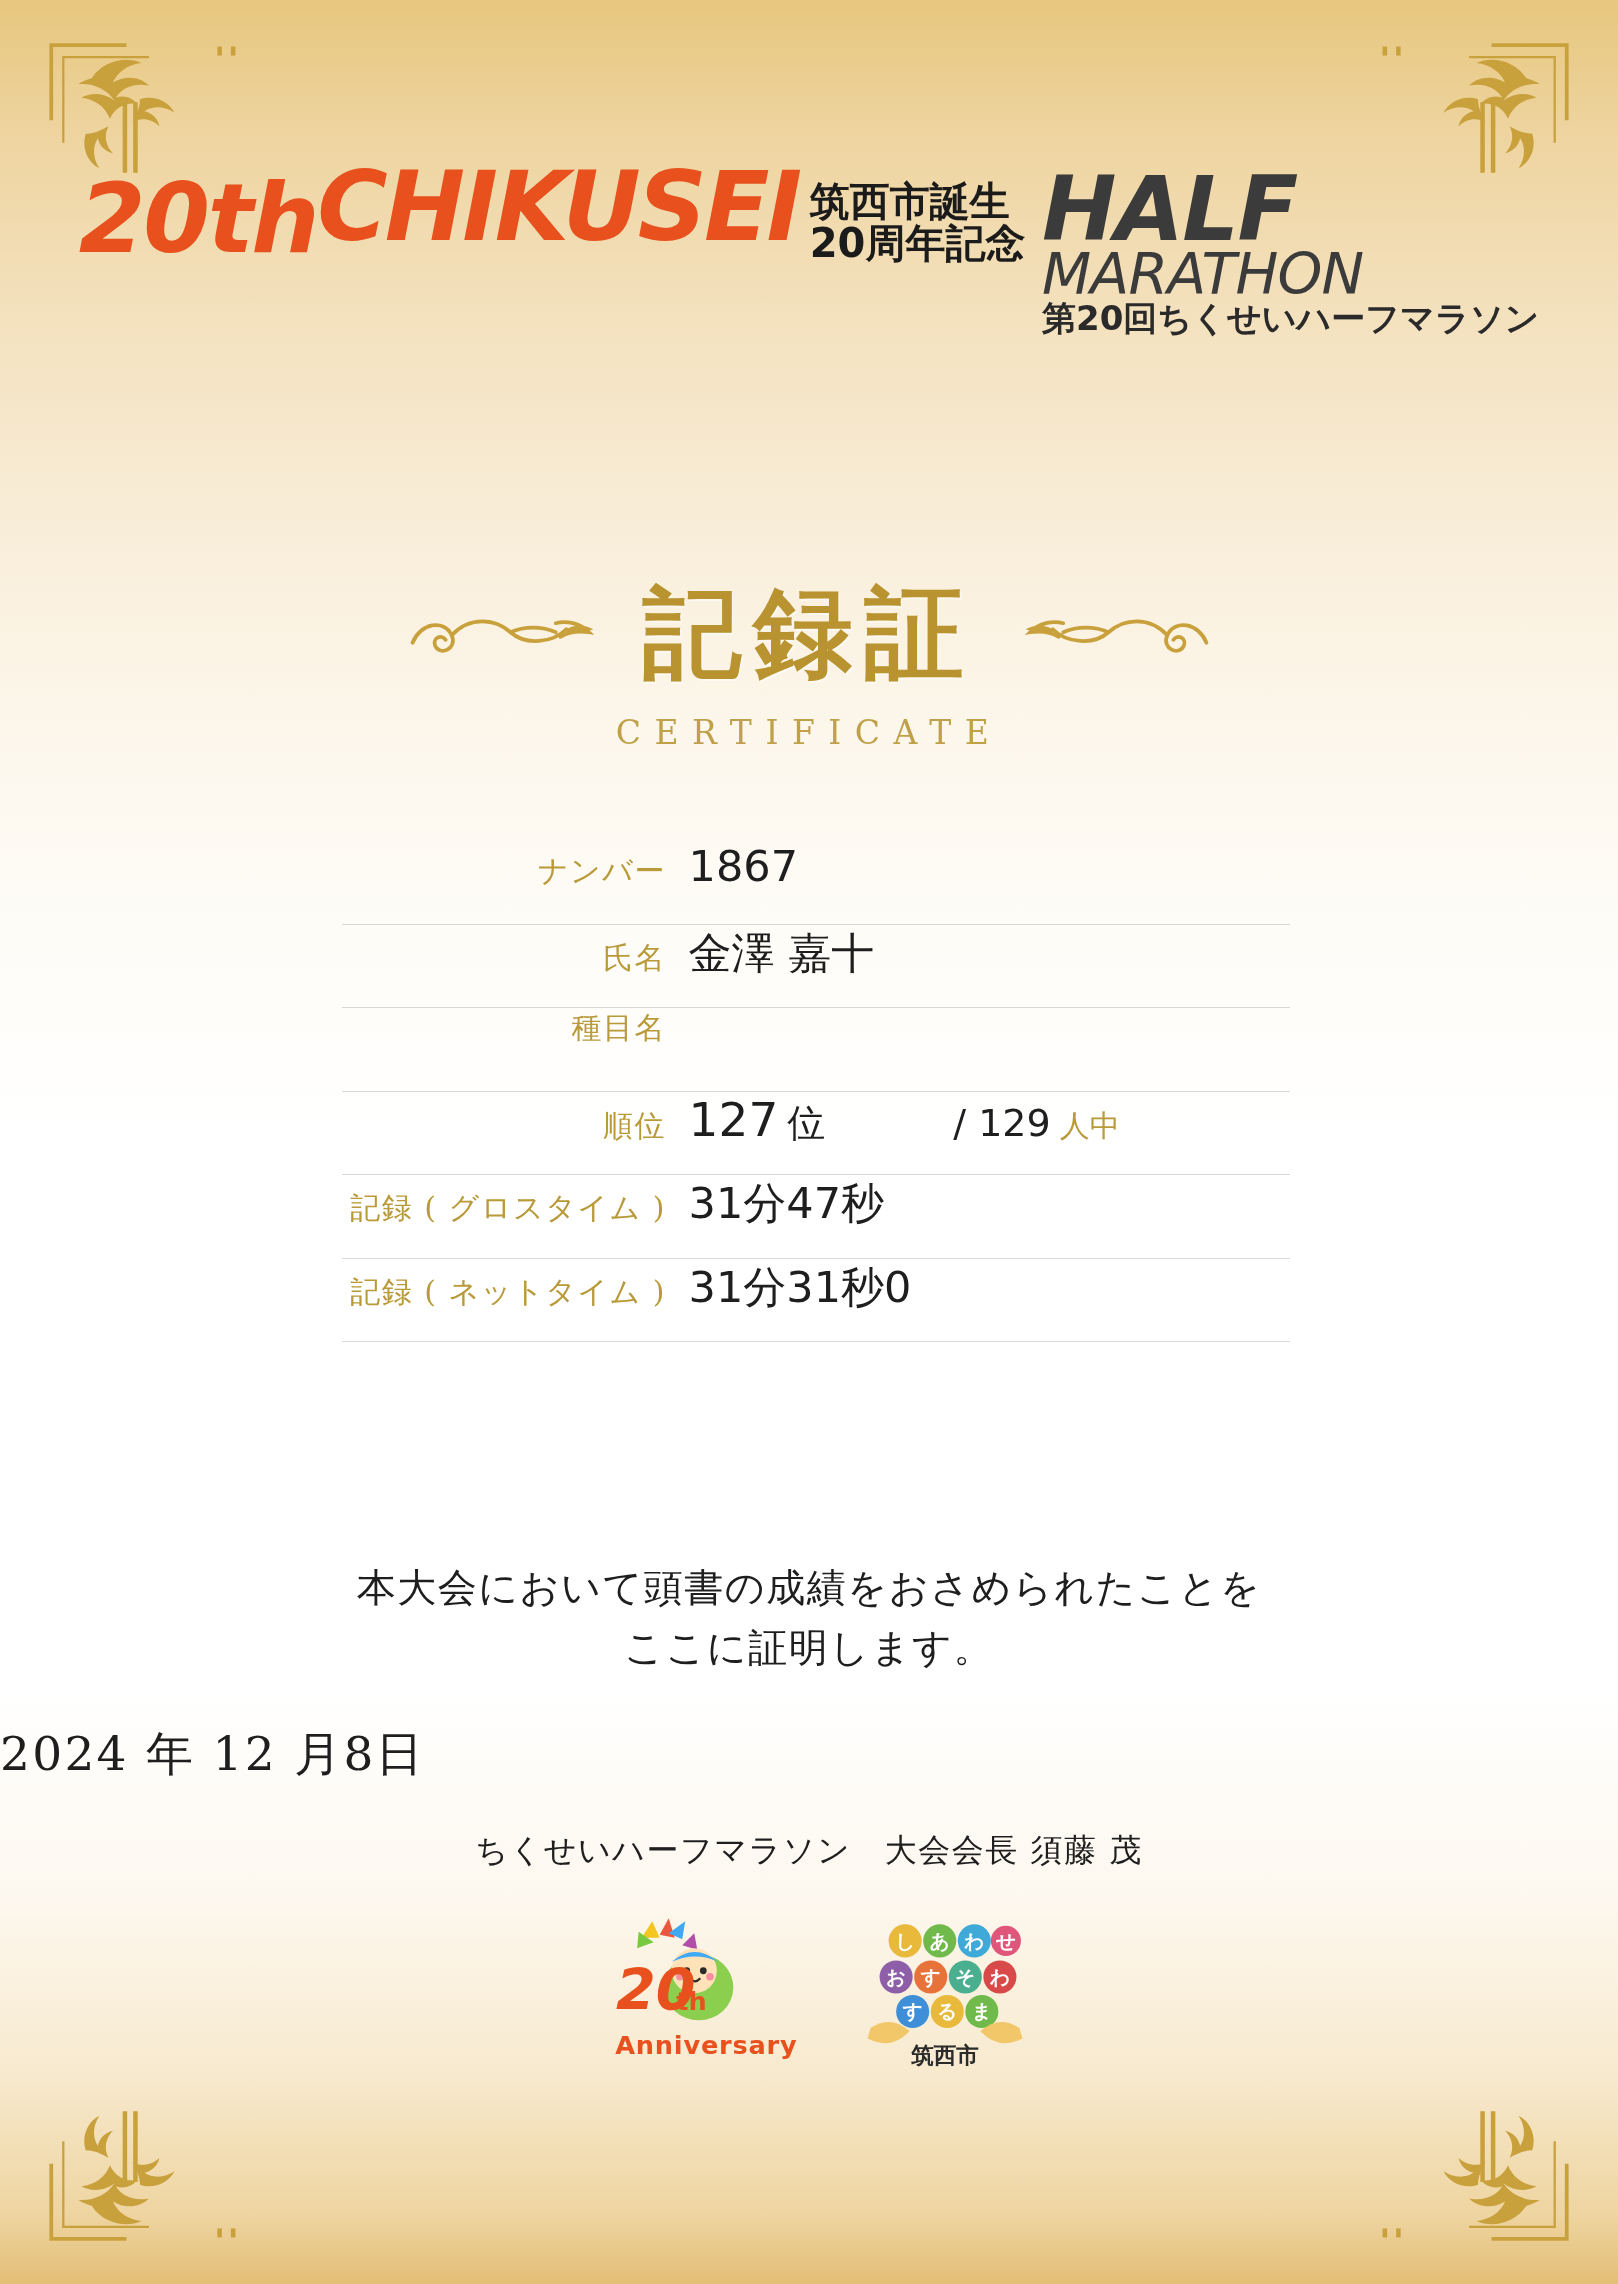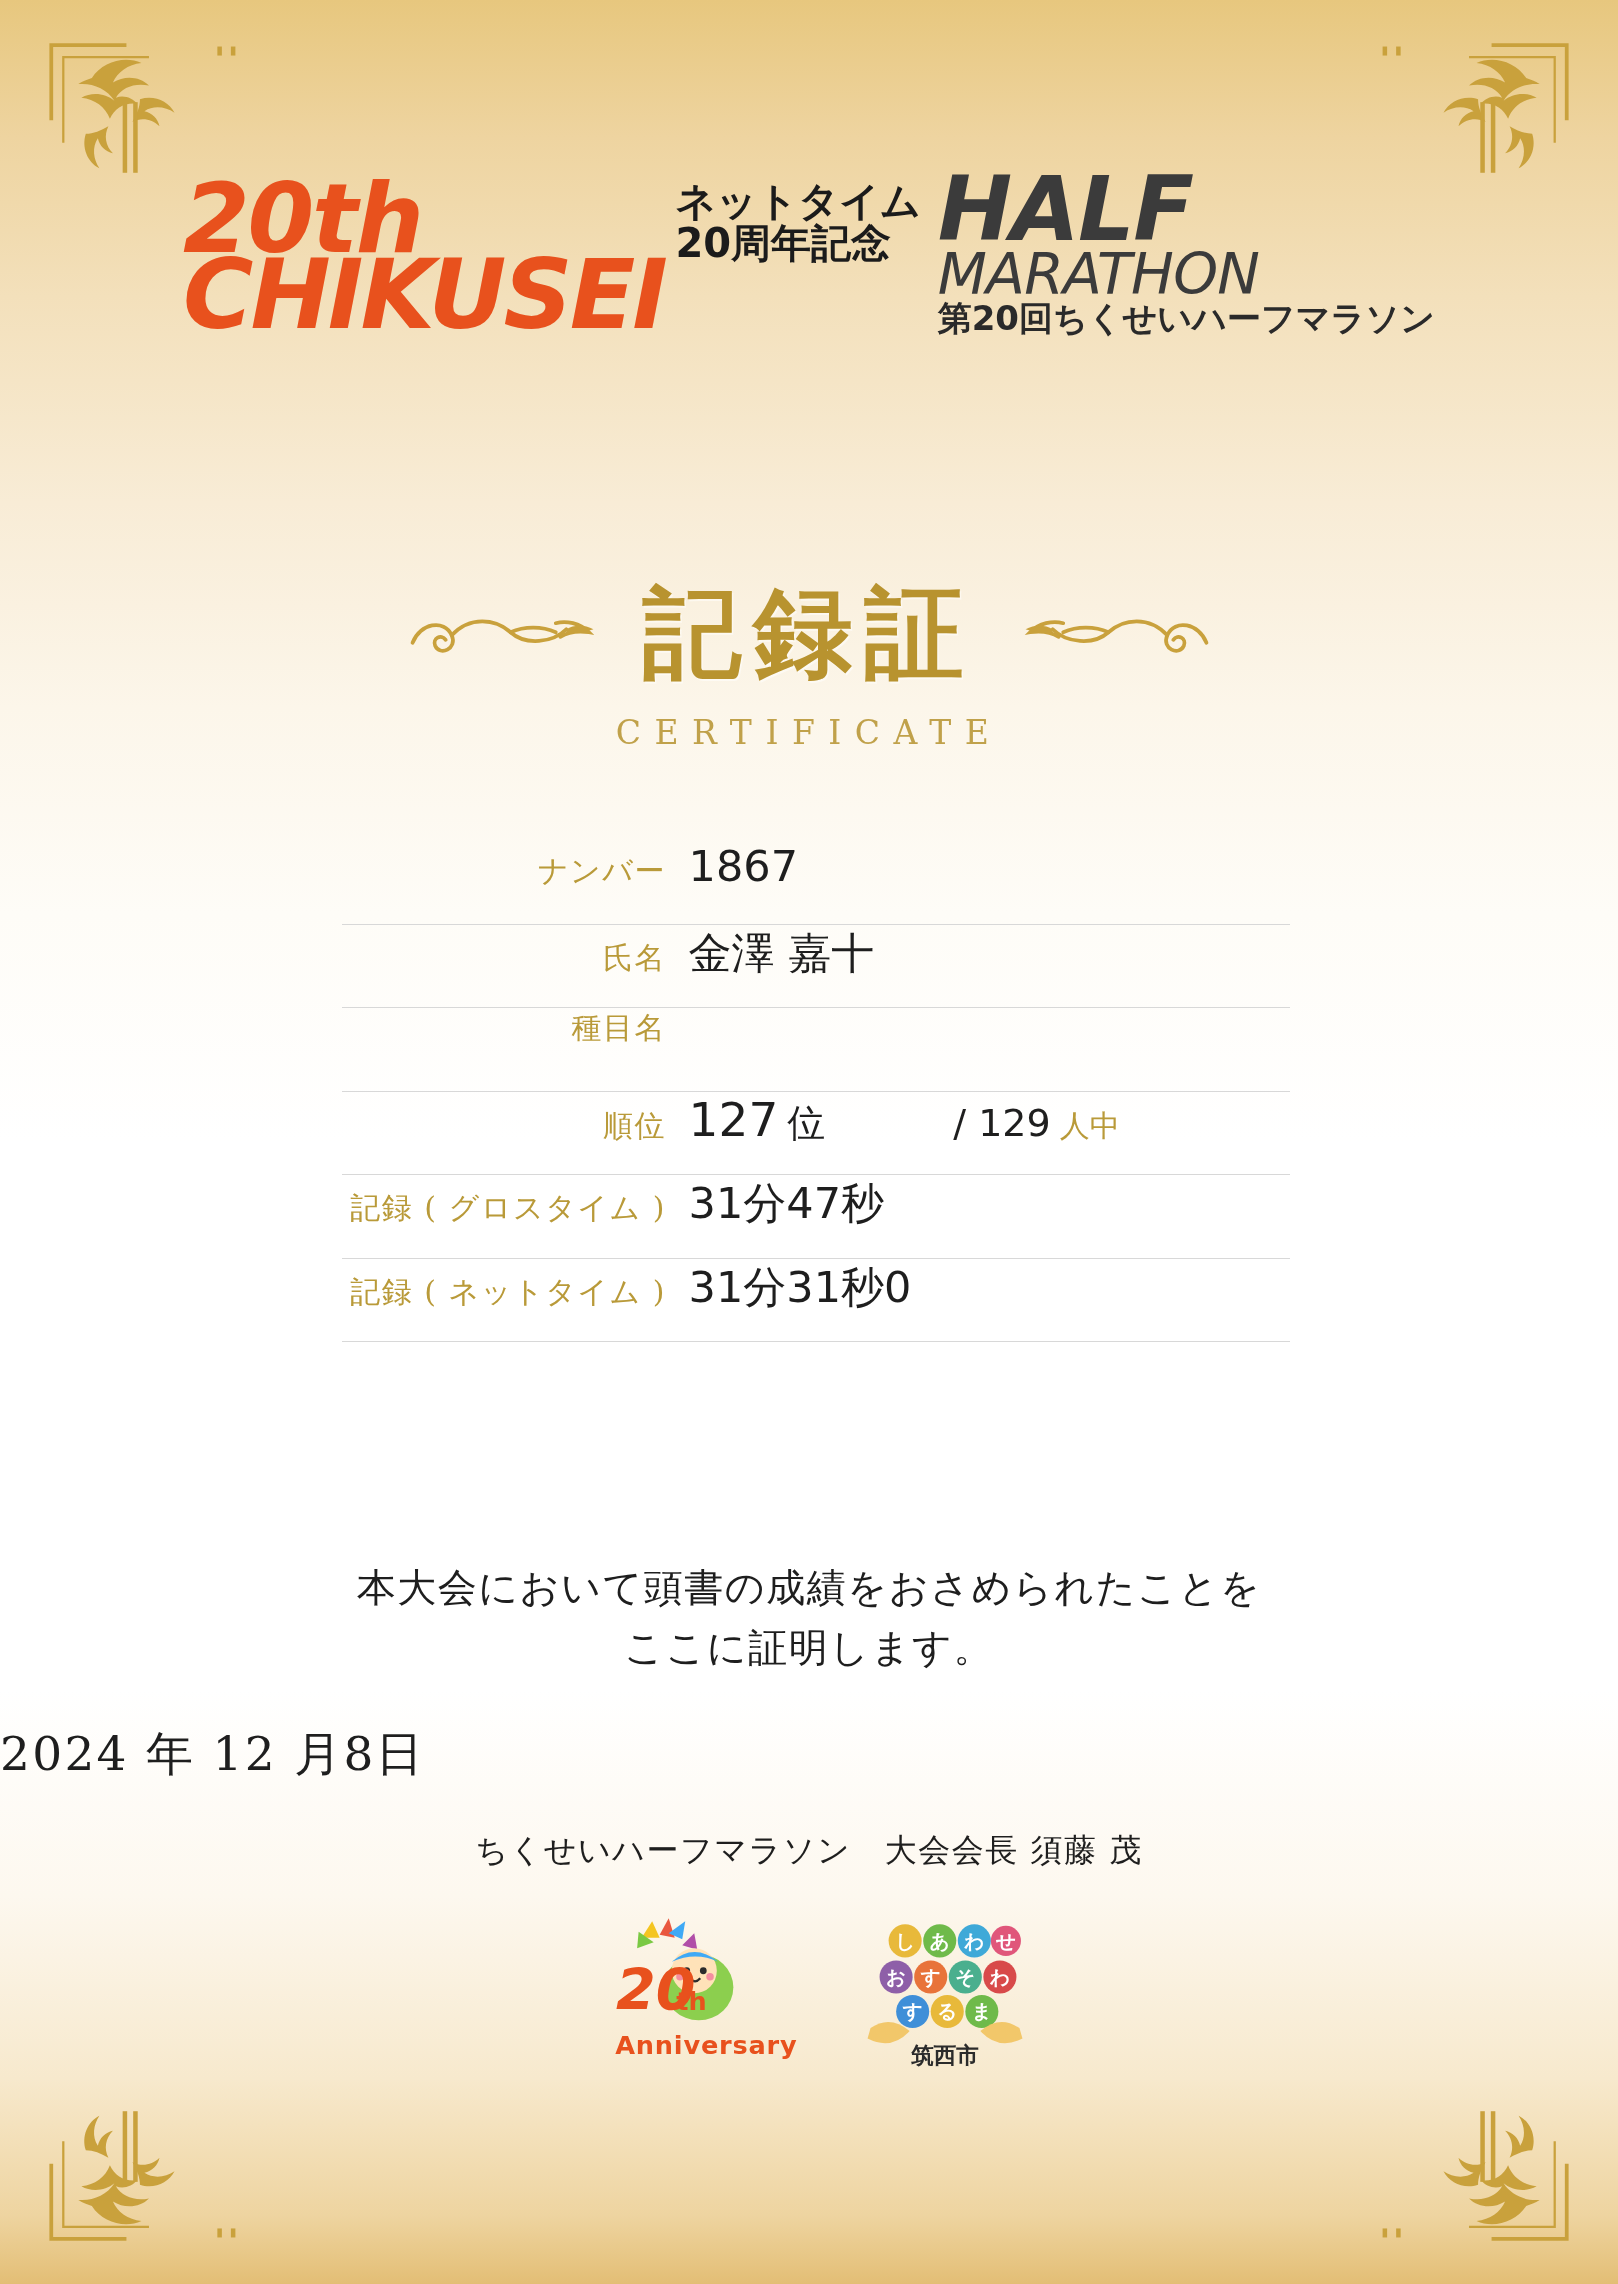--- a/index.html
+++ b/index.html
@@ -53,21 +53,21 @@
     justify-content: center;
     align-items: flex-start;
   }
   .logo-row {
     display: flex;
     align-items: flex-start;
     gap: 0px;
   }
   .logo-left {
     display: flex;
-    flex-direction: column;
+    flex-direction: row;
     align-items: flex-start;
     line-height: 0.92;
   }
   .logo-20th {
     font-family: "DejaVu Sans", sans-serif;
     font-weight: 700;
     font-size: 96px;
     letter-spacing: -2.3px;
     color: #e8511d;
     font-style: italic;
@@ -377,21 +377,21 @@
     </svg>
   </div>
 
   <div class="header">
     <div class="logo-row">
       <div class="logo-left">
         <div class="logo-20th">20th</div>
         <div class="logo-chikusei">CHIKUSEI</div>
       </div>
       <div class="logo-mid">
-        <div class="logo-jp1">ネットタイム</div>
+        <div class="logo-jp1">筑西市誕生</div>
         <div class="logo-jp2">20周年記念</div>
       </div>
       <div class="logo-right">
         <div class="logo-half">HALF</div>
         <div class="logo-marathon">MARATHON</div>
         <div class="logo-sub">第20回ちくせいハーフマラソン</div>
       </div>
     </div>
   </div>
 

